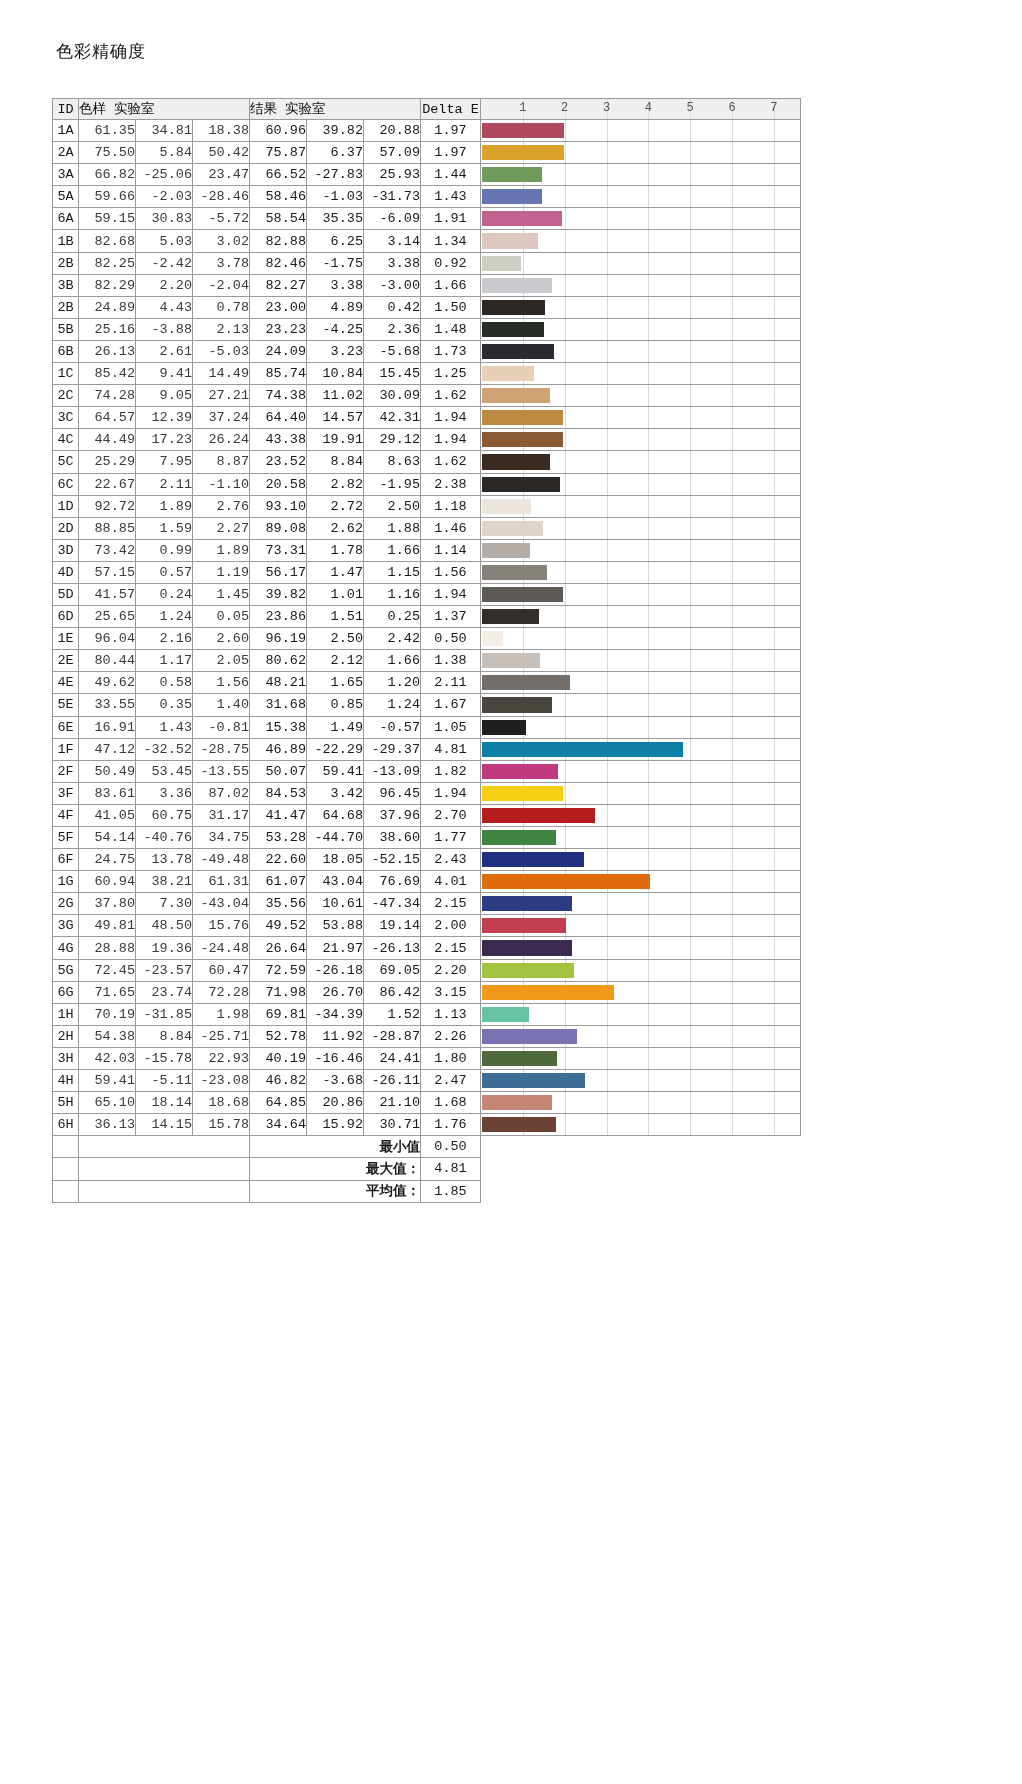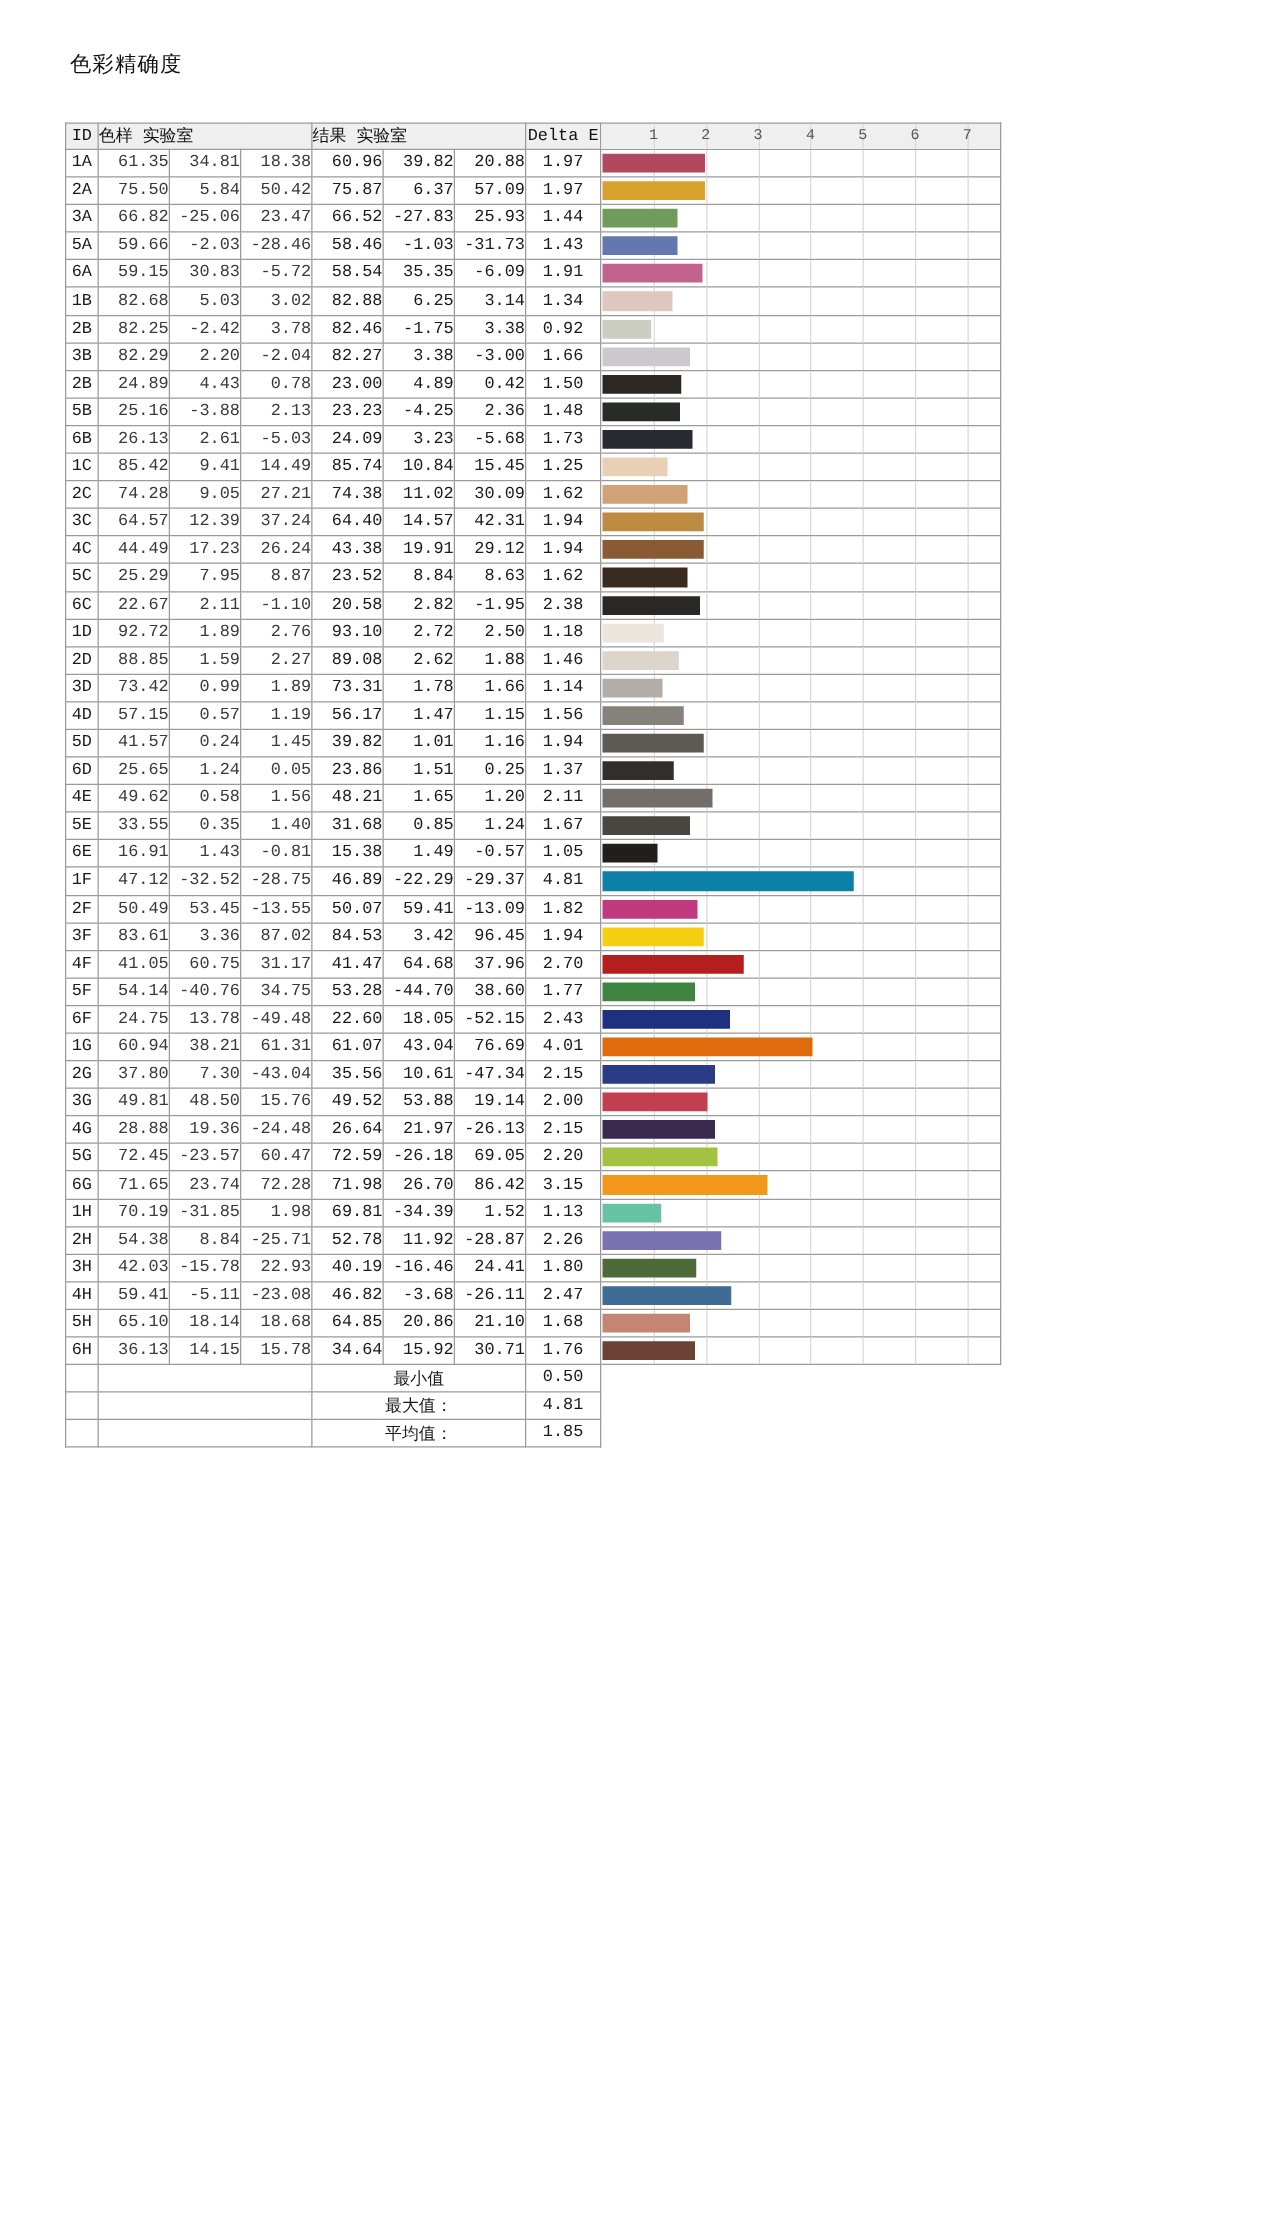--- a/index.html
+++ b/index.html
@@ -14,21 +14,21 @@
   .c-num{width:56px;text-align:right;padding-right:6px;}
   .c-de{width:58px;text-align:center;}
   .lbl{padding-left:4px;text-align:left;}
   .bar-cell{padding:0;position:relative;vertical-align:middle;}
   .grid{position:relative;height:100%;}
   .grid .gl{position:absolute;top:0;bottom:0;width:1px;background:#d9d9d9;}
   .gtick{position:absolute;top:2px;font-size:12px;color:#555;font-family:"Liberation Mono",monospace;text-align:center;width:18px;margin-left:-9px;}
   tr.drow td{height:21.1px;}
   .bar{position:absolute;left:1px;top:3px;bottom:3px;}
   .num-faded{color:#3a3a3a;}
-  .sum-lbl{text-align:center;padding-left:4px;font-family:"Liberation Sans",sans-serif;font-size:13.5px;}
+  .sum-lbl{text-align:right;padding-left:4px;font-family:"Liberation Sans",sans-serif;font-size:13.5px;font-weight:bold;}
   .empty{background:#fff;}
 </style>
 </head>
 <body>
 
 <div class="page">
 
   <div class="title">色彩精确度</div>
 
   <div class="chart-wrap">
@@ -569,20 +569,64 @@
                 <div class="gl" style="left:125.5px"></div>
                 <div class="gl" style="left:167.4px"></div>
                 <div class="gl" style="left:209.2px"></div>
                 <div class="gl" style="left:251.1px"></div>
                 <div class="gl" style="left:292.9px"></div>
               </div>
               <div class="bar" style="width:57.3px;background:#322e2b"></div>
             </td>
           </tr>
           <tr class="drow">
+            <td class="c-id">1E</td>
+            <td class="c-num num-faded">96.04</td>
+            <td class="c-num num-faded">2.16</td>
+            <td class="c-num num-faded">2.60</td>
+            <td class="c-num">96.19</td>
+            <td class="c-num">2.50</td>
+            <td class="c-num">2.42</td>
+            <td class="c-de">0.50</td>
+            <td class="bar-cell">
+              <div class="grid">
+                <div class="gl" style="left:41.8px"></div>
+                <div class="gl" style="left:83.7px"></div>
+                <div class="gl" style="left:125.5px"></div>
+                <div class="gl" style="left:167.4px"></div>
+                <div class="gl" style="left:209.2px"></div>
+                <div class="gl" style="left:251.1px"></div>
+                <div class="gl" style="left:292.9px"></div>
+              </div>
+              <div class="bar" style="width:20.9px;background:#f5eee6"></div>
+            </td>
+          </tr>
+          <tr class="drow">
+            <td class="c-id">2E</td>
+            <td class="c-num num-faded">80.44</td>
+            <td class="c-num num-faded">1.17</td>
+            <td class="c-num num-faded">2.05</td>
+            <td class="c-num">80.62</td>
+            <td class="c-num">2.12</td>
+            <td class="c-num">1.66</td>
+            <td class="c-de">1.38</td>
+            <td class="bar-cell">
+              <div class="grid">
+                <div class="gl" style="left:41.8px"></div>
+                <div class="gl" style="left:83.7px"></div>
+                <div class="gl" style="left:125.5px"></div>
+                <div class="gl" style="left:167.4px"></div>
+                <div class="gl" style="left:209.2px"></div>
+                <div class="gl" style="left:251.1px"></div>
+                <div class="gl" style="left:292.9px"></div>
+              </div>
+              <div class="bar" style="width:57.7px;background:#c7c0ba"></div>
+            </td>
+          </tr>
+          <tr class="drow">
             <td class="c-id">4E</td>
             <td class="c-num num-faded">49.62</td>
             <td class="c-num num-faded">0.58</td>
             <td class="c-num num-faded">1.56</td>
             <td class="c-num">48.21</td>
             <td class="c-num">1.65</td>
             <td class="c-num">1.20</td>
             <td class="c-de">2.11</td>
             <td class="bar-cell">
               <div class="grid">

